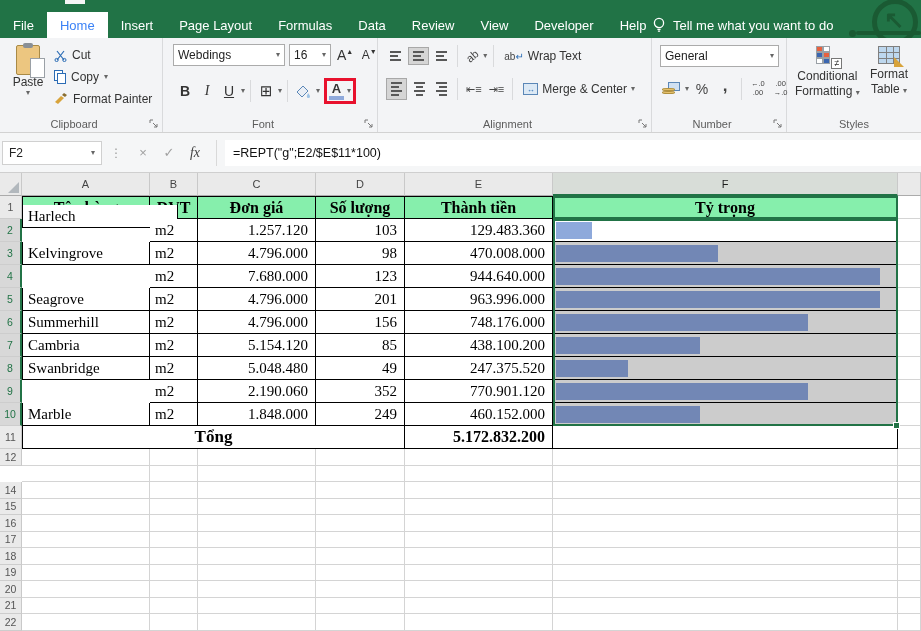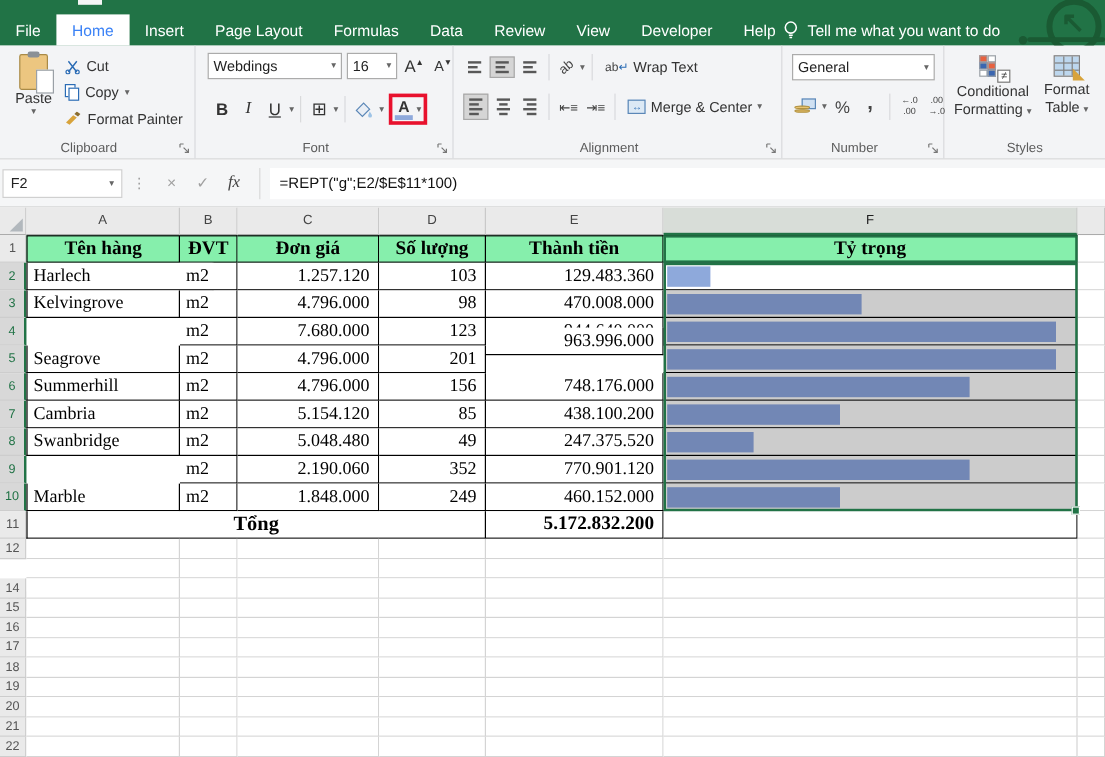--- a/index.html
+++ b/index.html
@@ -407,21 +407,21 @@
       <div class="rh" style="top: 391.5px; height: 16.5px;">19</div>
       <div class="rh" style="top: 408px; height: 16.5px;">20</div>
       <div class="rh" style="top: 424.5px; height: 16.5px;">21</div>
       <div class="rh" style="top: 441px; height: 16.5px;">22</div>
       <div class="cell tc hdr bt bl" style="left: 22px; top: 23px; width: 128px; height: 23px;">Tên hàng</div>
       <div class="cell tc hdr bt" style="left: 150px; top: 23px; width: 48px; height: 23px;">ĐVT</div>
       <div class="cell tc hdr bt" style="left: 198px; top: 23px; width: 118px; height: 23px;">Đơn giá</div>
       <div class="cell tc hdr bt" style="left: 316px; top: 23px; width: 89px; height: 23px;">Số lượng</div>
       <div class="cell tc hdr bt" style="left: 405px; top: 23px; width: 148px; height: 23px;">Thành tiền</div>
       <div class="cell tc hdr bt" style="left: 553px; top: 23px; width: 345px; height: 23px;">Tỷ trọng</div>
-      <div class="cell tc txt bl" style="left: 22px; top: 46px; width: 156px; height: 23px; text-align: center;">Harlech</div>
+      <div class="cell tc txt bl" style="left: 22px; top: 32px; width: 156px; height: 23px; text-align: center;">Harlech</div>
       <div class="cell tc txt" style="left: 150px; top: 46px; width: 48px; height: 23px;">m2</div>
       <div class="cell tc num" style="left: 198px; top: 46px; width: 118px; height: 23px;">1.257.120</div>
       <div class="cell tc num" style="left: 316px; top: 46px; width: 89px; height: 23px;">103</div>
       <div class="cell tc num" style="left: 405px; top: 46px; width: 148px; height: 23px;">129.483.360</div>
       <div class="cell tc" style="left: 553px; top: 46px; width: 345px; height: 23px; background: rgb(255, 255, 255);">
         <div class="bar" style="width: 36px; background: rgb(142, 169, 219);"></div>
       </div>
       <div class="cell tc txt bl" style="left: 22px; top: 69px; width: 128px; height: 23px;">Kelvingrove</div>
       <div class="cell tc txt" style="left: 150px; top: 69px; width: 48px; height: 23px;">m2</div>
       <div class="cell tc num" style="left: 198px; top: 69px; width: 118px; height: 23px;">4.796.000</div>
@@ -434,21 +434,21 @@
       <div class="cell tc num" style="left: 198px; top: 92px; width: 118px; height: 23px;">7.680.000</div>
       <div class="cell tc num" style="left: 316px; top: 92px; width: 89px; height: 23px;">123</div>
       <div class="cell tc num" style="left: 405px; top: 92px; width: 148px; height: 23px;">944.640.000</div>
       <div class="cell tc" style="left: 553px; top: 92px; width: 345px; height: 23px; background: rgb(204, 204, 204);">
         <div class="bar" style="width: 324px; background: rgb(114, 135, 181);"></div>
       </div>
       <div class="cell tc txt bl" style="left: 22px; top: 115px; width: 128px; height: 23px;">Seagrove</div>
       <div class="cell tc txt" style="left: 150px; top: 115px; width: 48px; height: 23px;">m2</div>
       <div class="cell tc num" style="left: 198px; top: 115px; width: 118px; height: 23px;">4.796.000</div>
       <div class="cell tc num" style="left: 316px; top: 115px; width: 89px; height: 23px;">201</div>
-      <div class="cell tc num" style="left: 405px; top: 100px; width: 148px; height: 23px;">963.996.000</div>
+      <div class="cell tc num" style="left: 405px; top: 115px; width: 148px; height: 23px;">963.996.000</div>
       <div class="cell tc" style="left: 553px; top: 115px; width: 345px; height: 23px; background: rgb(204, 204, 204);">
         <div class="bar" style="width: 324px; background: rgb(114, 135, 181);"></div>
       </div>
       <div class="cell tc txt bl" style="left: 22px; top: 138px; width: 128px; height: 23px;">Summerhill</div>
       <div class="cell tc txt" style="left: 150px; top: 138px; width: 48px; height: 23px;">m2</div>
       <div class="cell tc num" style="left: 198px; top: 138px; width: 118px; height: 23px;">4.796.000</div>
       <div class="cell tc num" style="left: 316px; top: 138px; width: 89px; height: 23px;">156</div>
       <div class="cell tc num" style="left: 405px; top: 138px; width: 148px; height: 23px;">748.176.000</div>
       <div class="cell tc" style="left: 553px; top: 138px; width: 345px; height: 23px; background: rgb(204, 204, 204);">
         <div class="bar" style="width: 252px; background: rgb(114, 135, 181);"></div>

